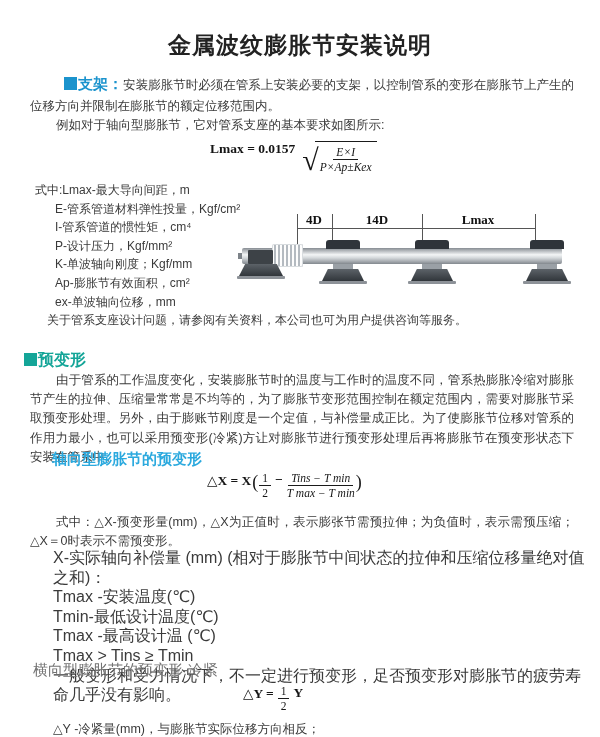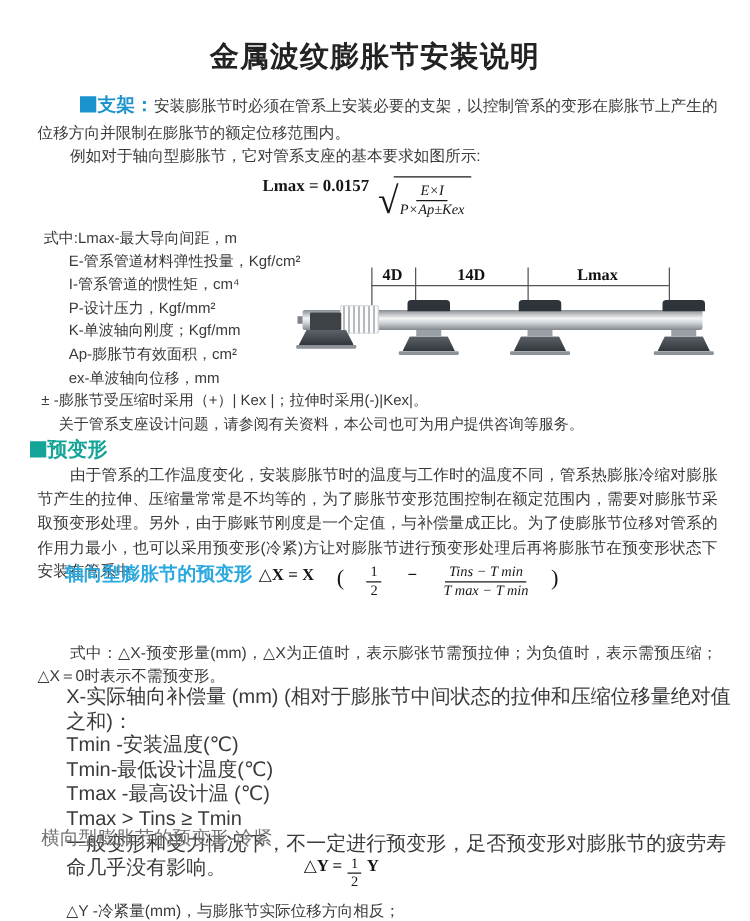--- a/index.html
+++ b/index.html
@@ -5,37 +5,37 @@
   html,body{margin:0;padding:0;background:#fff;}
   .page{position:relative;width:600px;height:737px;background:#fff;overflow:hidden;
         font-family:"Liberation Sans","DejaVu Sans",sans-serif;color:#3a3a3a;margin-top:20px;}
   .abs{position:absolute;}
   
   .title{top:10px;left:0;width:600px;text-align:center;font-size:23px;font-weight:bold;color:#222;letter-spacing:1px;}
   
   .para{font-size:12.5px;line-height:21px;text-align:justify;color:#3a3a3a;}
   .p1{top:54px;left:30px;width:544px;text-indent:34px;}
   .p2{top:95px;left:30px;width:544px;text-indent:26px;}
-  .seclabel{color:#1b93cd;font-weight:bold;font-size:15px;}
+  .seclabel{color:#1b93cd;font-weight:bold;font-size:15px;font-family:Liberation Serif, serif;}
   .sq{display:inline-block;width:13px;height:13px;background:#1b93cd;vertical-align:-1px;margin-right:1px;}
   .sq.teal{background:#14a598;}
   
   .formula{display:flex;align-items:flex-start;font-family:"Liberation Serif","DejaVu Serif",serif;
            font-size:13.5px;font-weight:bold;color:#151515;white-space:nowrap;}
   .frac{display:inline-flex;flex-direction:column;align-items:center;
         font-family:"Liberation Serif","DejaVu Serif",serif;font-size:11.5px;line-height:12px;font-weight:normal;}
   .frac.ital{font-style:italic;}
   .frac .fn{border-bottom:1px solid #1a1a1a;padding:0 3px 1px;}
   .frac .fd{padding-top:1px;}
   .sqrt{display:inline-flex;align-items:flex-end;margin-left:7px;}
   .radsign{font-size:30px;line-height:27px;font-weight:400;}
   .underrad{border-top:1.5px solid #1a1a1a;padding:2px 5px 0;margin-left:-4px;}
   .paren{font-size:18px;font-weight:normal;padding:0 1px;}
   .fml1{top:121px;left:210px;}
-  .fml2{top:432px;left:207px;gap:17px;}
+  .fml2{top:452px;left:207px;}
   .fml3{top:665px;left:243px;}
   .mx{padding:0 4px;}
   
   .plist{top:161px;left:33px;width:562px;font-size:12px;line-height:18.6px;color:#3a3a3a;}
   .plist .ln{padding-left:22px;}
   .plist .ln0{padding-left:2px;}
   .plist .note2{padding-left:14px;}
   
   .sec2h{top:330px;left:24px;font-size:16px;font-weight:bold;color:#14a598;}
   .body2{top:351px;left:30px;width:544px;line-height:19.2px;text-indent:26px;}
@@ -95,21 +95,20 @@
   </div>
 
   <div class="abs plist">
     <div class="ln0">式中:Lmax-最大导向间距，m</div>
     <div class="ln">E-管系管道材料弹性投量，Kgf/cm²</div>
     <div class="ln">I-管系管道的惯性矩，cm⁴</div>
     <div class="ln">P-设计压力，Kgf/mm²</div>
     <div class="ln">K-单波轴向刚度；Kgf/mm</div>
     <div class="ln">Ap-膨胀节有效面积，cm²</div>
     <div class="ln">ex-单波轴向位移，mm</div>
-    <div>± -膨胀节受压缩时采用（+）| Kex |；拉伸时采用(-)|Kex|。</div>
     <div class="note2">关于管系支座设计问题，请参阅有关资料，本公司也可为用户提供咨询等服务。</div>
   </div>
 
   <div class="abs diagram">
     <span class="dimlabel" style="left:76px">4D</span>
     <span class="dimlabel" style="left:139px">14D</span>
     <span class="dimlabel" style="left:240px">Lmax</span>
     <i class="dimline" style="left:59px;top:16px;width:238px;height:1px"></i>
     <i class="dimline" style="left:59px;top:2px;width:1px;height:38px"></i>
     <i class="dimline" style="left:94px;top:2px;width:1px;height:34px"></i>
@@ -160,21 +159,21 @@
       <span class="fn">Tins − T min</span>
       <span class="fd">T max − T min</span>
     </span>
     <span class="paren">)</span>
   </div>
 
   <div class="abs para explain">式中：△X-预变形量(mm)，△X为正值时，表示膨张节需预拉伸；为负值时，表示需预压缩；△X＝0时表示不需预变形。</div>
 
   <div class="abs alist">
     <div>X-实际轴向补偿量 (mm) (相对于膨胀节中间状态的拉伸和压缩位移量绝对值之和)：</div>
-    <div>Tmin -安装温度(℃)</div>
+    <div>Tmax -安装温度(℃)</div>
     <div>Tmin-最低设计温度(℃)</div>
     <div>Tmax -最高设计温 (℃)</div>
     <div>Tmax &gt; Tins ≥ Tmin</div>
     <div>一般变形和受力情况下，不一定进行预变形，足否预变形对膨胀节的疲劳寿命几乎没有影响。</div>
   </div>
 
   <div class="abs sub2">横向型膨胀节的预变形-冷紧</div>
 
   <div class="abs formula fml3">
     <span>△Y =</span>

